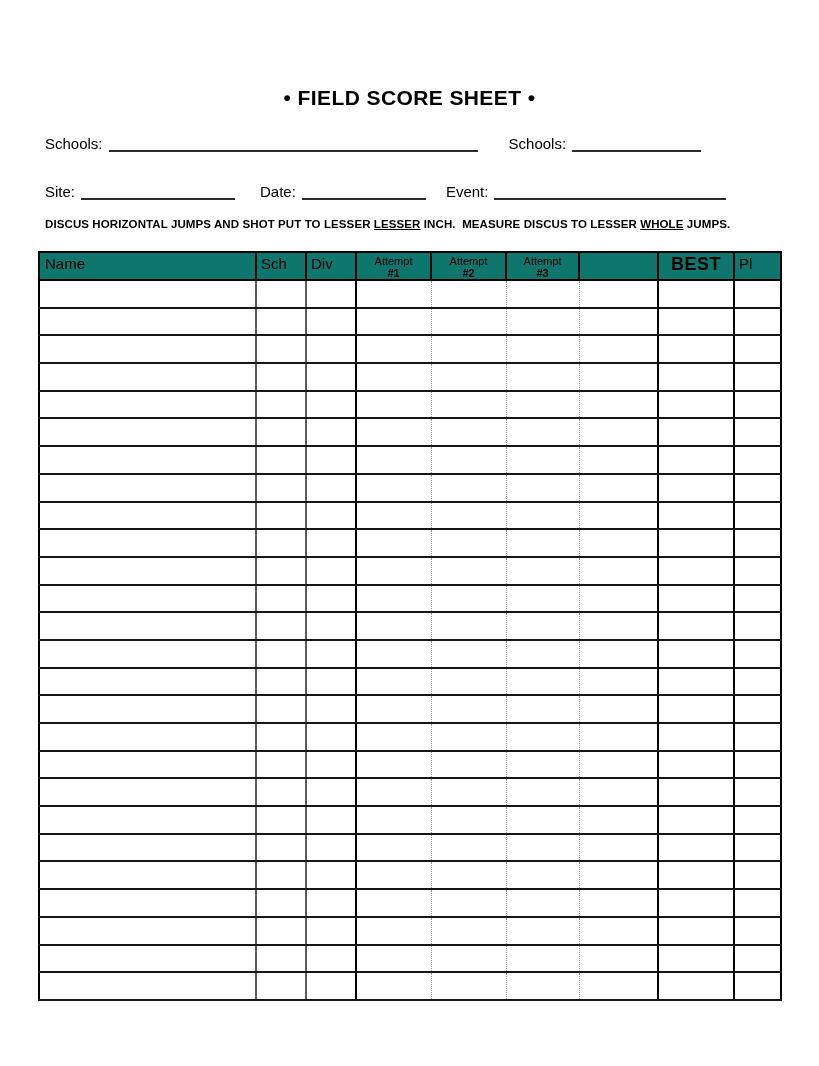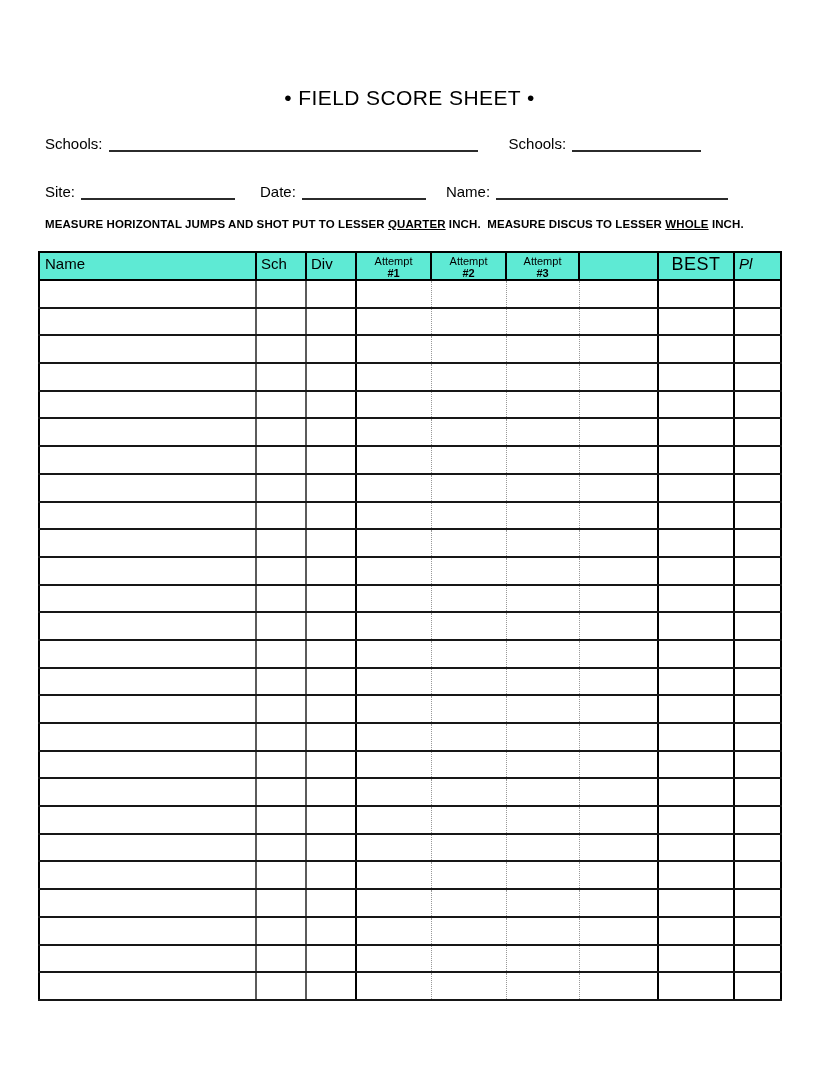--- a/index.html
+++ b/index.html
@@ -11,21 +11,21 @@
     width: 819px;
     height: 1066px;
     font-family: "Liberation Sans", sans-serif;
     color: #000;
     overflow: hidden;
   }
   .page-title {
     margin-top: 86px;
     text-align: center;
     font-size: 21px;
-    font-weight: normal;
+    font-weight: bold;
     letter-spacing: 0.4px;
   }
   .form-row {
     display: flex;
     align-items: flex-end;
     margin-left: 45px;
     font-size: 15px;
     line-height: 17px;
   }
   .form-row.row1 { margin-top: 25px; }
@@ -61,21 +61,21 @@
     table-layout: fixed;
     width: 742px;
     margin: 21px 0 0 38px;
     border: 2px solid #000;
   }
   .score th {
     border: 2px solid #000;
     height: 24px;
     padding: 0;
     vertical-align: top;
-    background: #5eead4;
+    background: #0f766e;
     font-weight: normal;
   }
   .score td {
     border-top: 2px solid #161616;
     border-bottom: 2px solid #161616;
     height: 25.7px;
     padding: 0;
     background: #fff;
   }
   .score td.c-name    { border-right: 2px solid #5b5b5b; border-left: 2px solid #000; }
@@ -86,45 +86,45 @@
   .score td.c-attempt3 { border-right: 1px dotted #979797; }
   .score td.c-spare   { border-right: 2px solid #000; }
   .score td.c-best    { border-right: 2px solid #000; }
   .score td.c-place   { border-right: 2px solid #000; }
 
   .score th.h-name  { font-size: 15px; text-align: left; padding: 2px 0 0 5px; }
   .score th.h-sch,
   .score th.h-div   { font-size: 15px; text-align: left; padding: 2px 0 0 4px; }
   .score th.h-att   { font-size: 11px; text-align: center; line-height: 12px; padding-top: 2px; }
   .score th.h-att .att-num { font-weight: bold; display: block; }
-  .score th.h-best  { font-size: 18px; font-weight: normal; text-align: center; letter-spacing: 0.5px; padding-top: 1px; }
-  .score th.h-place { font-size: 15px; text-align: left; padding: 2px 0 0 4px; font-style: italic; }
+  .score th.h-best  { font-size: 18px; font-weight: bold; text-align: center; letter-spacing: 0.5px; padding-top: 1px; }
+  .score th.h-place { font-size: 15px; text-align: left; padding: 2px 0 0 4px; }
 </style>
 </head>
 <body>
 
 <div class="page-title">• FIELD SCORE SHEET •</div>
 
 <div class="form-row row1">
   <span class="form-label">Schools:</span>
   <span class="fill-line w-schools"></span>
   <span class="form-label ml-division">Schools:</span>
   <span class="fill-line w-division"></span>
 </div>
 
 <div class="form-row row2">
   <span class="form-label">Site:</span>
   <span class="fill-line w-site"></span>
   <span class="form-label ml-date">Date:</span>
   <span class="fill-line w-date"></span>
-  <span class="form-label ml-event">Name:</span>
+  <span class="form-label ml-event">Event:</span>
   <span class="fill-line w-event"></span>
 </div>
 
-<div class="instruction"><span>MEASURE HORIZONTAL JUMPS AND SHOT PUT TO LESSER </span><span class="u">QUARTER</span><span> INCH.  MEASURE DISCUS TO LESSER </span><span class="u">WHOLE</span><span> INCH.</span></div>
+<div class="instruction"><span>DISCUS HORIZONTAL JUMPS AND SHOT PUT TO LESSER </span><span class="u">LESSER</span><span> INCH.  MEASURE DISCUS TO LESSER </span><span class="u">WHOLE</span><span> JUMPS.</span></div>
 
 <table class="score">
   <colgroup>
     <col style="width:217px">
     <col style="width:50px">
     <col style="width:50px">
     <col style="width:75px">
     <col style="width:75px">
     <col style="width:73px">
     <col style="width:79px">

